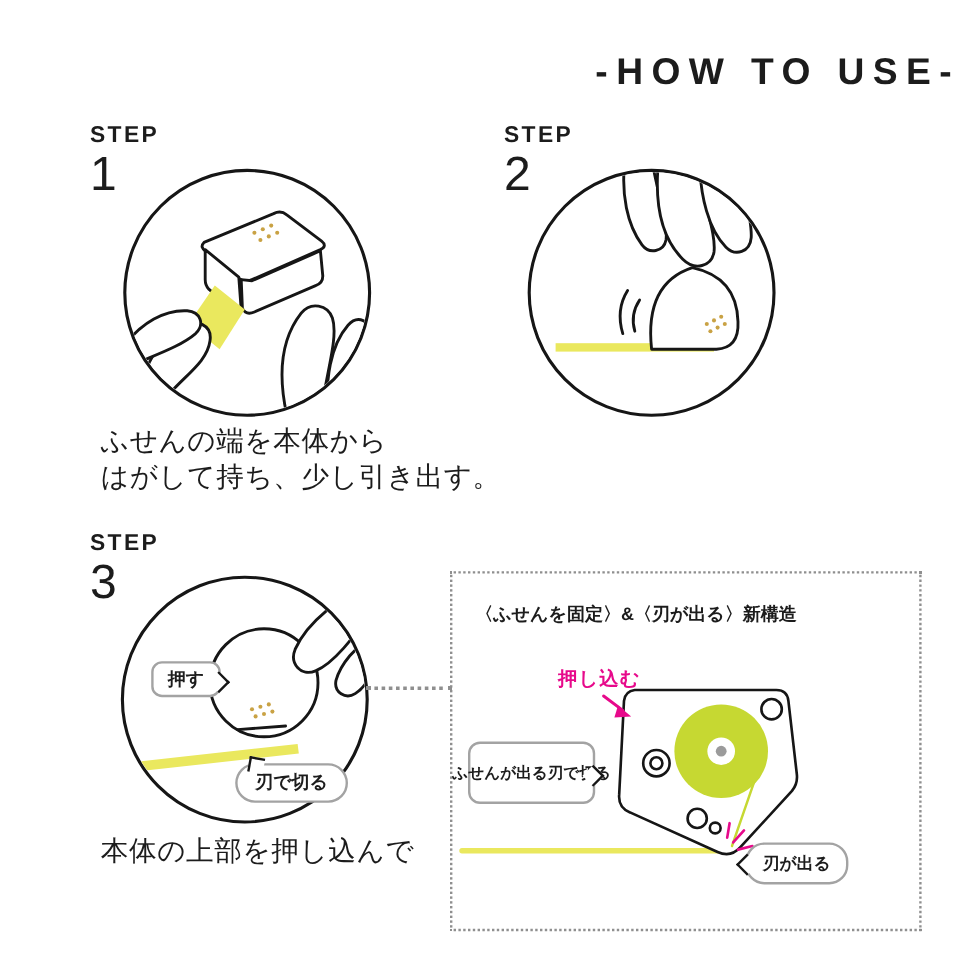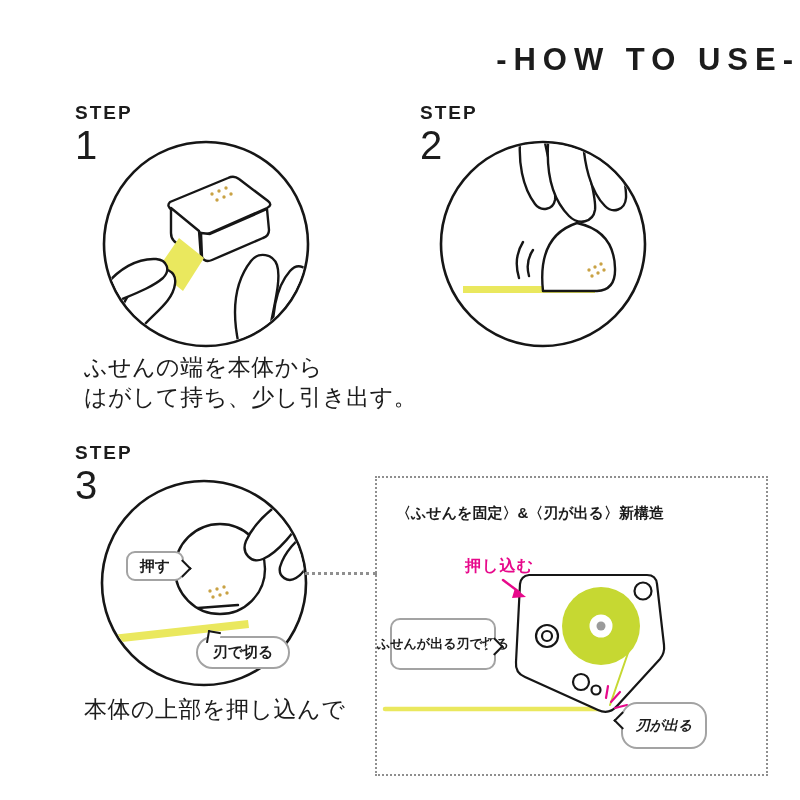--- a/index.html
+++ b/index.html
@@ -26,21 +26,21 @@
   .cut-bubble .tail{left:9px;top:-7px;border-top:2px solid #161616;border-left:2px solid #161616;transform:rotate(10deg);}
   .connector{position:absolute;left:305px;top:572px;width:72px;border-top:3px dotted var(--border_gray,#8f8f8f);}
   .detail-box{position:absolute;left:375px;top:476px;width:393px;height:300px;
               border:2px dotted var(--border_gray,#8f8f8f);box-sizing:border-box;}
   .detail-svg{position:absolute;left:0;top:0;z-index:1;}
   .detail-heading{position:absolute;left:19px;top:22px;margin:0;font-size:15px;font-weight:700;line-height:25px;z-index:2;}
   .push-label{position:absolute;left:88px;top:78px;font-size:16px;font-weight:700;
               color:var(--magenta,#e7098b);letter-spacing:1px;z-index:2;}
   .stop-bubble{left:13px;top:140px;width:106px;height:52px;border-radius:10px;font-size:13px;line-height:18px;}
   .stop-bubble .tail{right:-7px;top:20px;border-top:2px solid #161616;border-right:2px solid #161616;transform:rotate(45deg);}
-  .blade-bubble{left:244px;top:224px;width:86px;height:47px;border-radius:16px;font-size:14px;font-style:italic;}
+  .blade-bubble{left:244px;top:224px;width:86px;height:35px;border-radius:16px;font-size:14px;}
   .blade-bubble .tail{left:-7px;top:10px;border-bottom:2px solid #161616;border-left:2px solid #161616;transform:rotate(45deg);}
 </style>
 </head>
 <body>
 
 <div class="page">
 
   <h1 class="title">-HOW TO USE-</h1>
 
   <section class="step">

